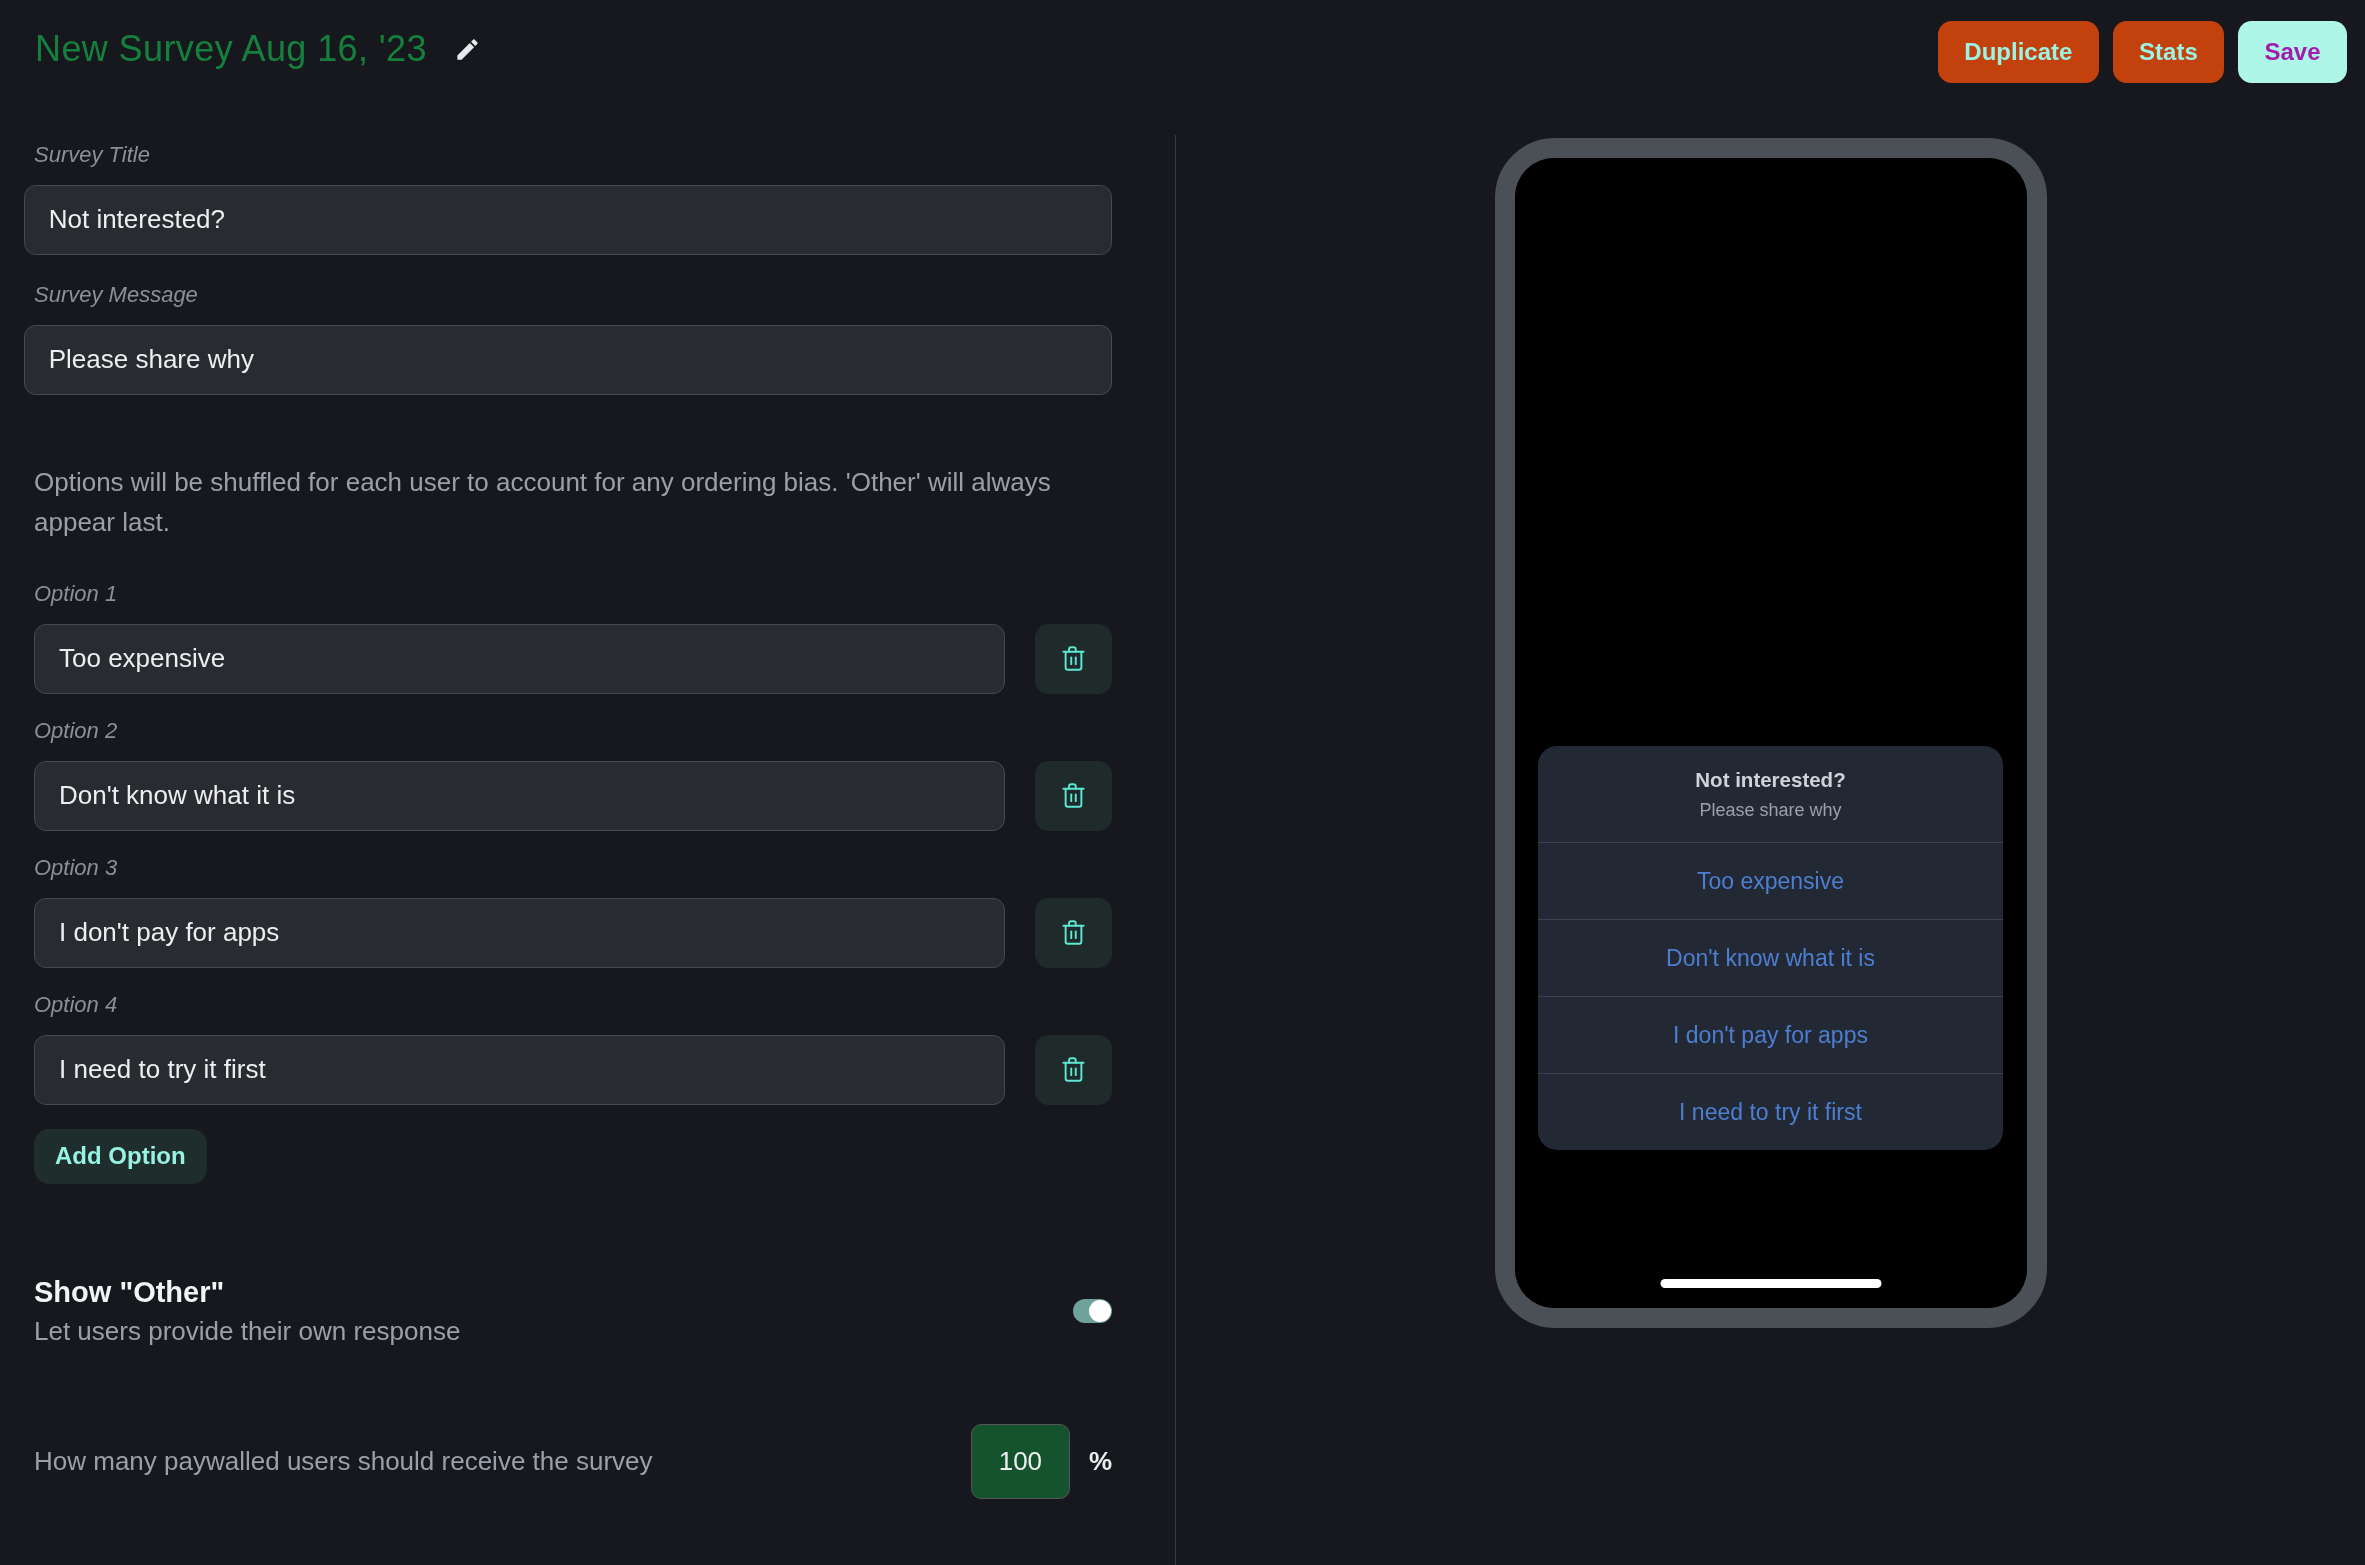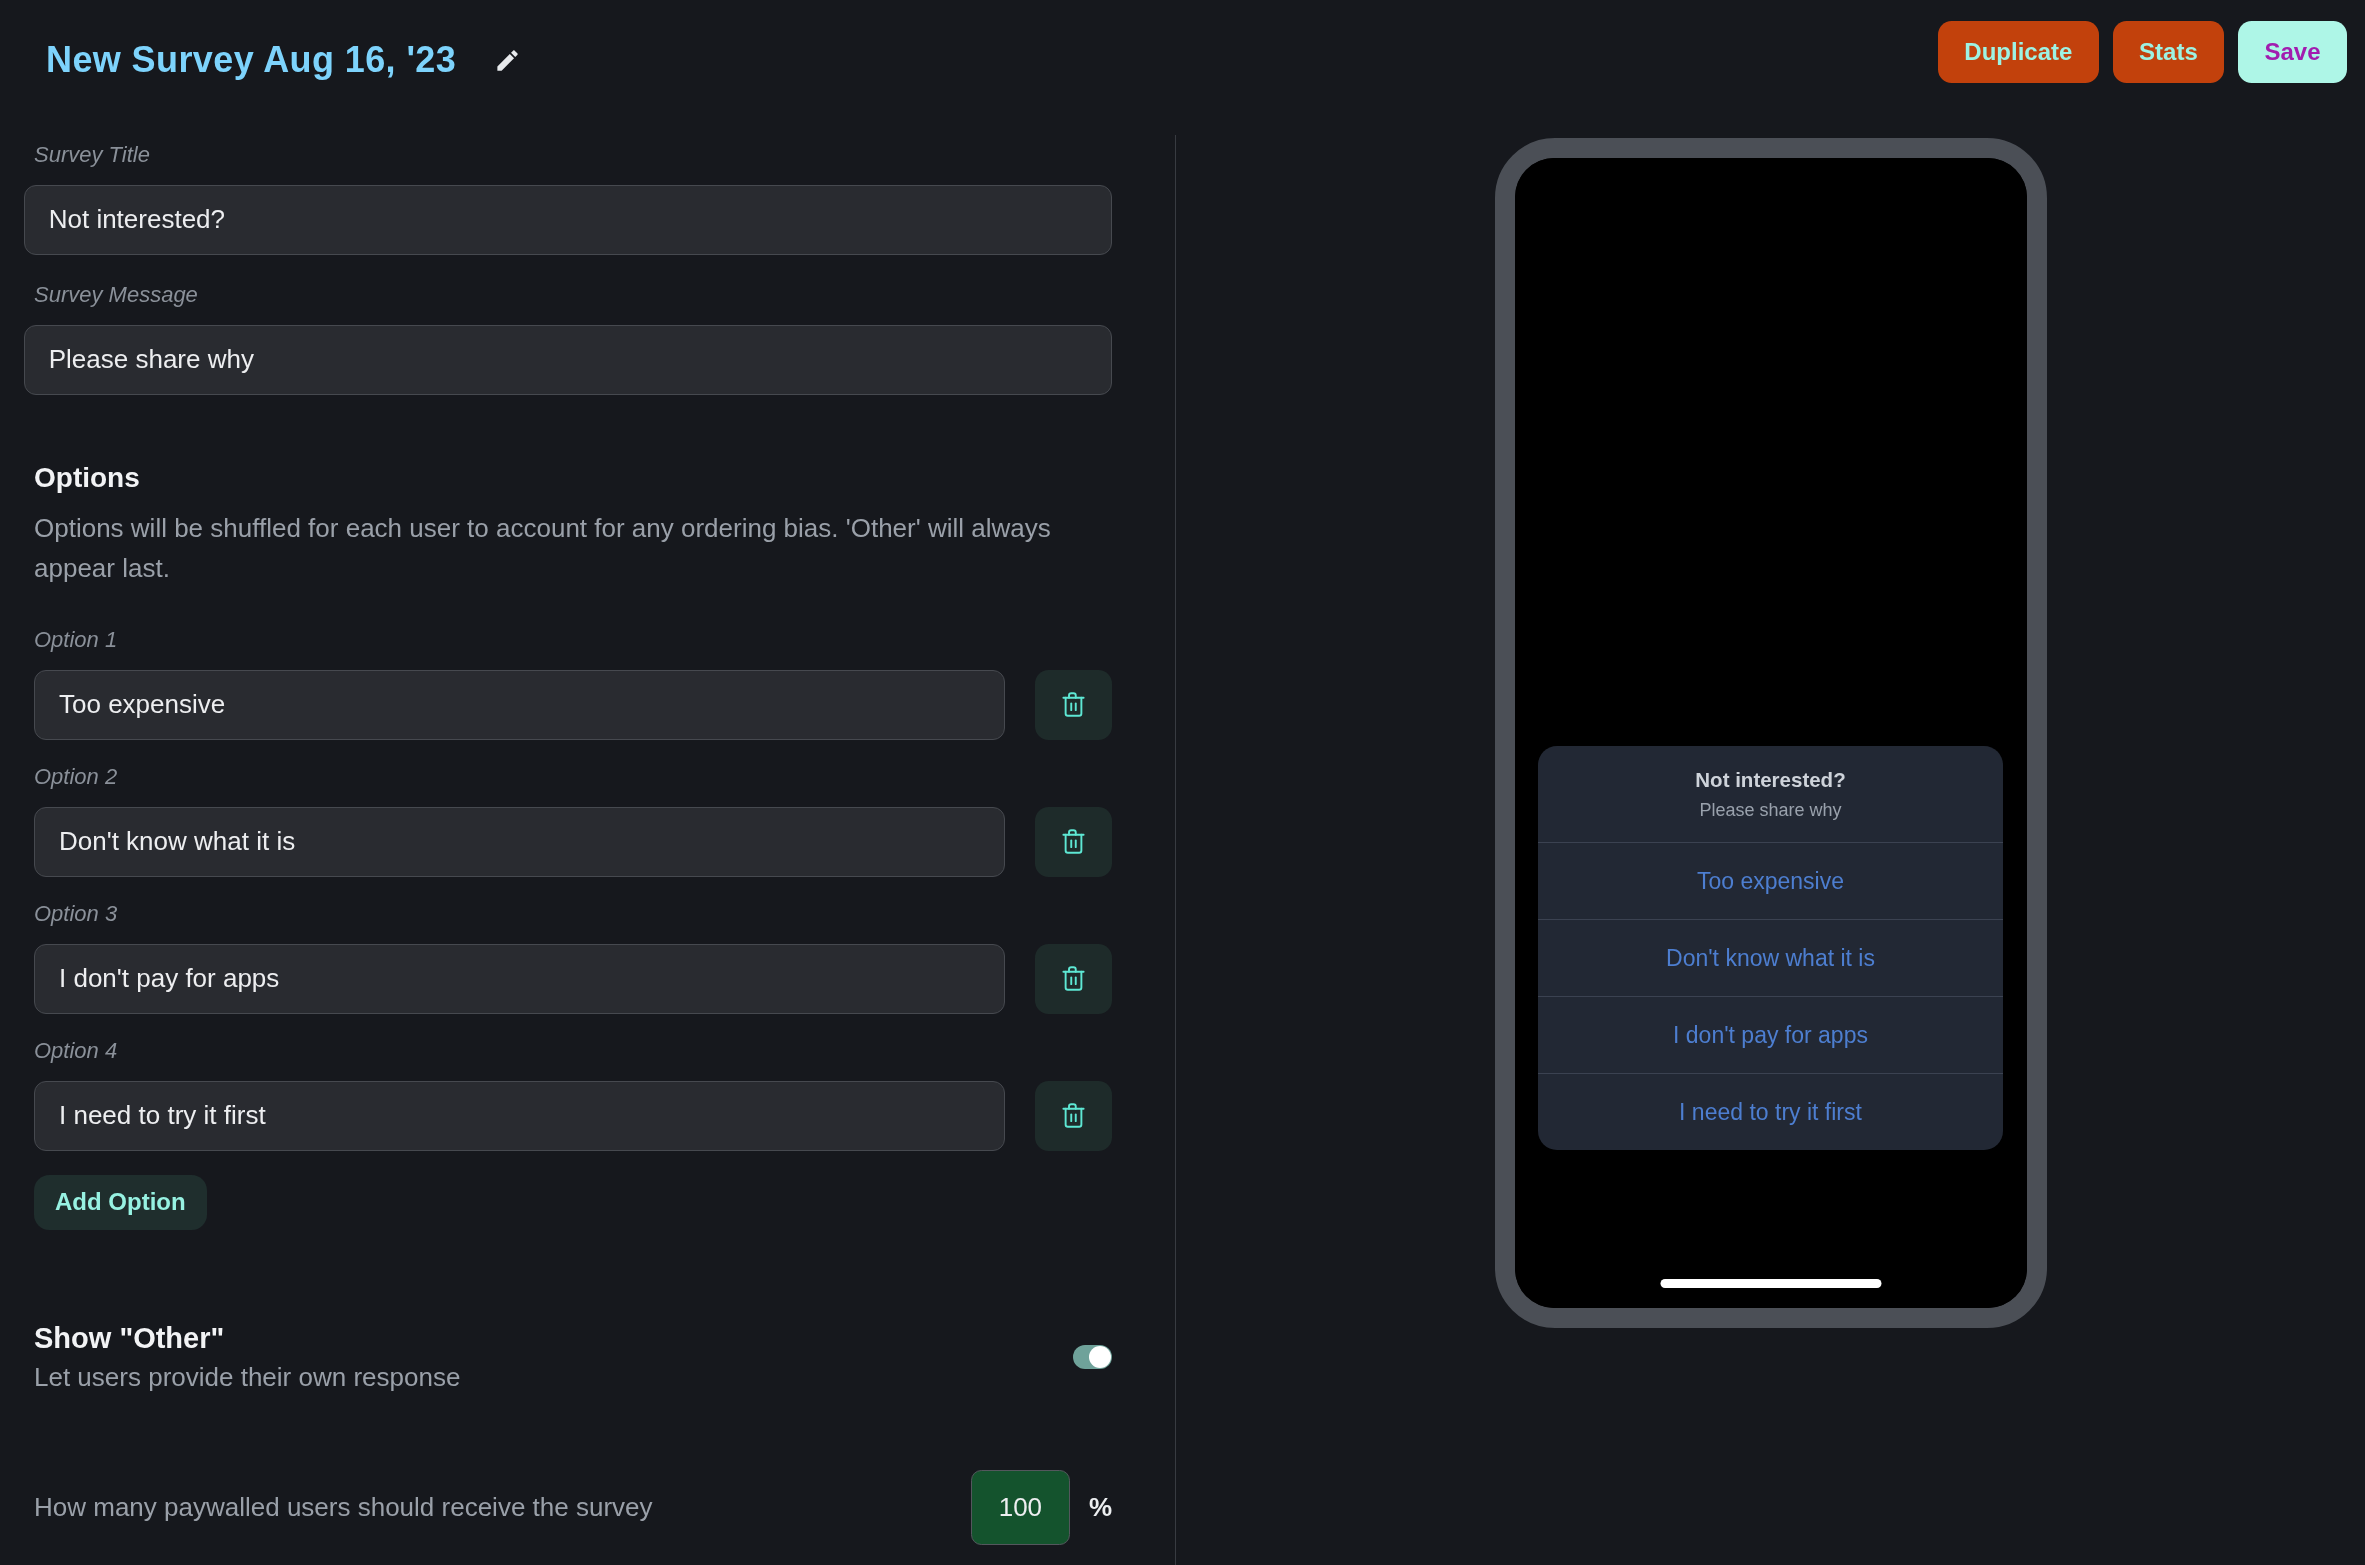--- a/index.html
+++ b/index.html
@@ -13,21 +13,21 @@
   .app { width: 2366px; height: 1565px; display: flex; flex-direction: column; }
 
   
   header {
     height: 135px; flex: 0 0 135px;
     display: flex; justify-content: space-between; align-items: flex-start;
     padding: 20.5px 19px 0 34px;
   }
   .title-row { display: flex; align-items: center; margin-top: 6.8px; }
   h1.page-title {
-    margin: 12px; font-size: 36px; font-weight: 700; color: #7dd3fc; letter-spacing: 0.4px;
+    margin: 1px; font-size: 36px; font-weight: 400; color: #15803d; letter-spacing: 0.4px;
   }
   .edit-icon { margin-left: 26px; display: inline-flex; cursor: pointer; }
   .header-buttons { display: flex; gap: 13.7px; }
   .btn {
     border: none; height: 62px; border-radius: 13.7px; padding: 0 26.5px;
     font-family: inherit; font-size: 24px; font-weight: 700; cursor: pointer;
   }
   .btn.ghost { background: #c2410c; color: #9df2e3; }
   .btn.primary { background: #aef6e7; color: #a21caf; }
 
@@ -126,21 +126,20 @@
   <div class="main">
 
     <div class="left">
 
       <label class="field-label">Survey Title</label>
       <input id="surveyTitleInput" class="text-input wide" value="Not interested?" style="">
 
       <label class="field-label">Survey Message</label>
       <input id="surveyMessageInput" class="text-input wide" value="Please share why" style="">
 
-      <h2 class="section-heading">Options</h2>
       <p class="section-desc">Options will be shuffled for each user to account for any ordering bias. 'Other' will always appear last.</p>
 
       <div class="option-group">
         <label class="field-label">Option 1</label>
         <div class="option-row">
           <input class="text-input option-input" value="Too expensive" style="">
           <button class="trash-btn">
             <svg width="27" height="27" viewBox="0 0 24 24" fill="none" stroke="#5ee8d4" stroke-width="1.7" stroke-linecap="round" stroke-linejoin="round">
               <polyline points="3 6 5 6 21 6"></polyline>
                 <path d="M19 6v14a2 2 0 0 1-2 2H7a2 2 0 0 1-2-2V6m3 0V4a2 2 0 0 1 2-2h2a2 2 0 0 1 2 2v2"></path>

